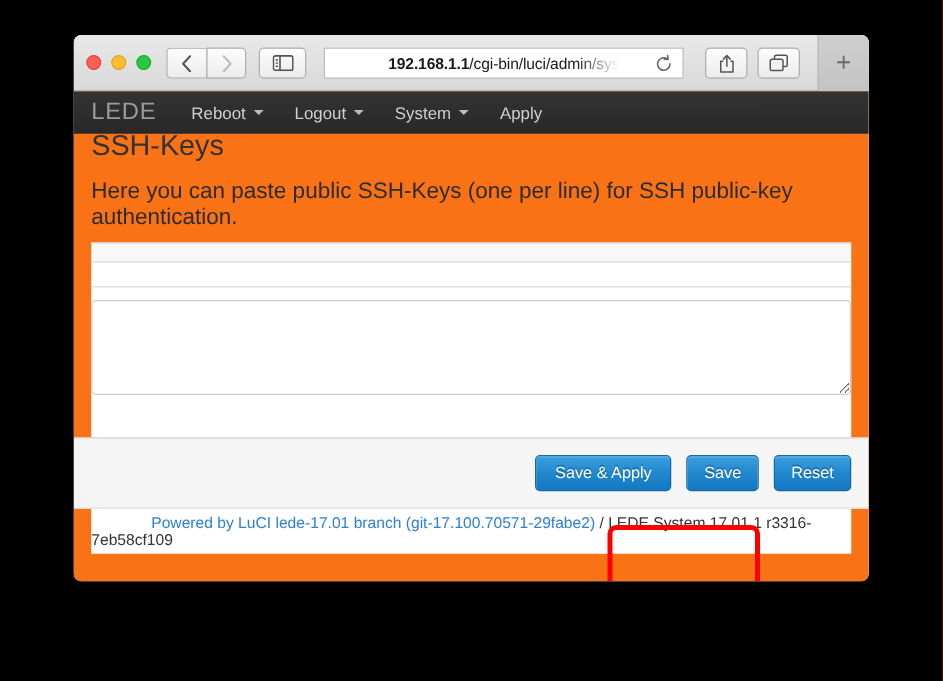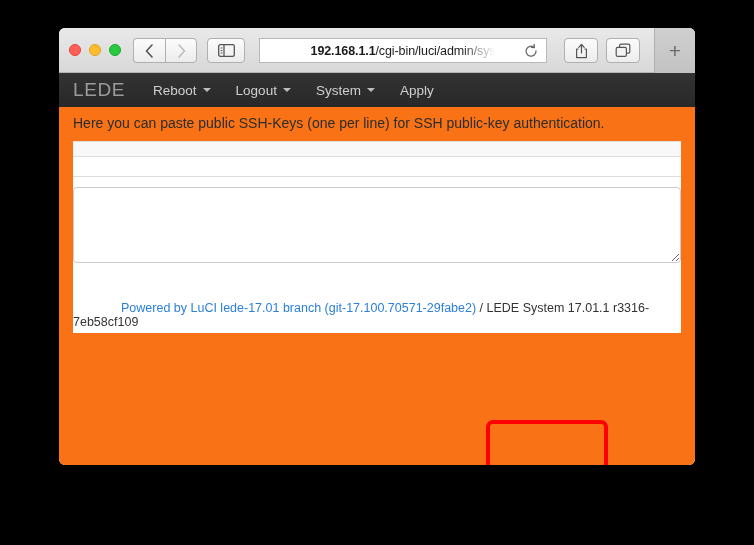--- a/index.html
+++ b/index.html
@@ -177,21 +177,21 @@
     font-size: 23px;
     color: #333333;
     font-weight: normal;
     margin: 0;
     padding: 0 0 3px 0;
     line-height: 24px;
     position: relative;
     top: -3px;
   }
   #page-desc {
-    font-size: 14px;
+    font-size: 18px;
     color: #2c2c2c;
     margin: 0;
     padding-top: 8px;
     padding-bottom: 10px;
   }
   #band {
     height: 14px;
     background: #f8f8f8;
     border-top: 1px solid #dddddd;
     border-bottom: 1px solid #dddddd;
@@ -363,31 +363,37 @@
           <i class="caret"></i>
         </span>
         <span class="nav-item">
           <span>Apply</span>
         </span>
       </div>
     </div>
 
     <div id="content">
 
+      <h1 id="page-title">SSH-Keys</h1>
       <p id="page-desc">Here you can paste public SSH-Keys (one per line) for SSH public-key authentication.</p>
 
       <div id="band"></div>
       <div id="gap-white"></div>
 
       <div id="textarea-wrap">
         <textarea id="ssh-keys-textarea" placeholder="" style=""></textarea>
       </div>
 
       <div id="post-area"></div>
 
+      <div id="button-bar">
+        <button class="btn" id="save-apply-button">Save &amp; Apply</button>
+        <button class="btn" id="save-button">Save</button>
+        <button class="btn" id="reset-button">Reset</button>
+      </div>
 
       <div id="footer-area">
         <span id="footer-text"><a id="footer-link" href="#">Powered by LuCI lede-17.01 branch (git-17.100.70571-29fabe2)</a><span> / LEDE System 17.01.1 r3316-7eb58cf109</span></span>
       </div>
 
     </div>
 
     <div id="annotation-box"></div>
 
   </div>

